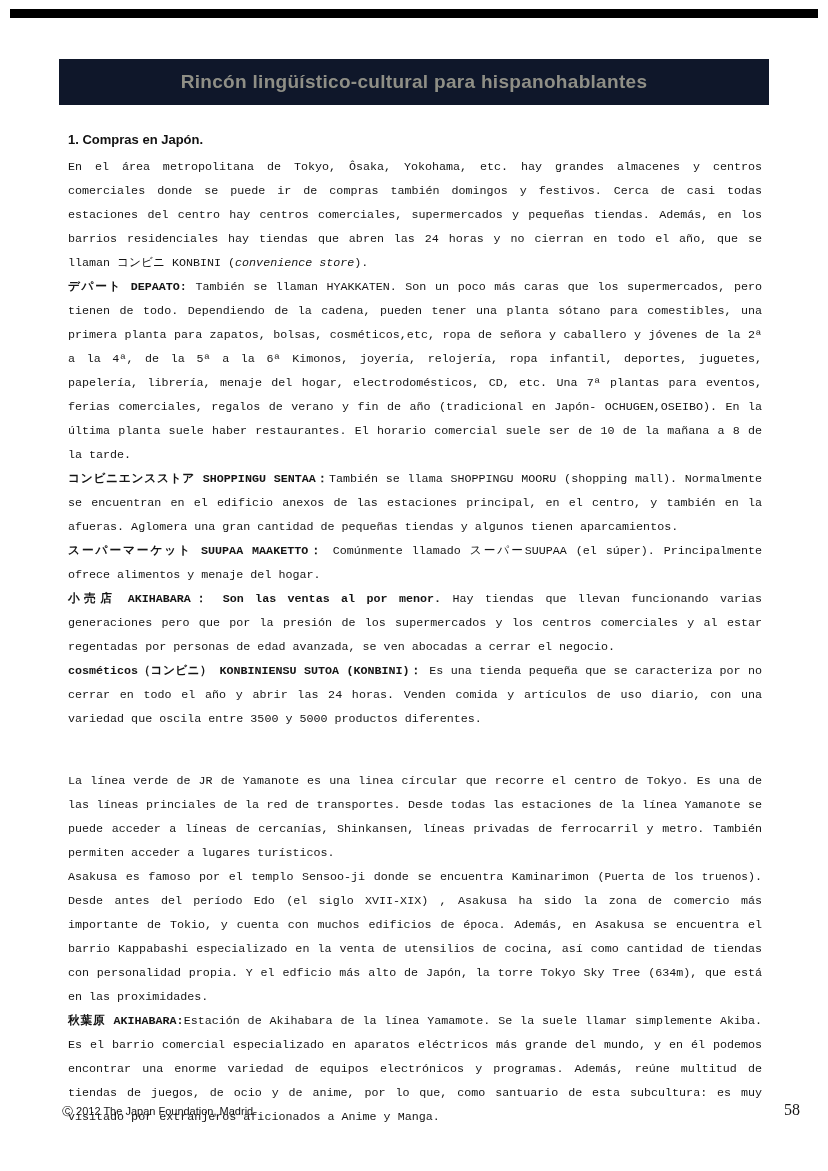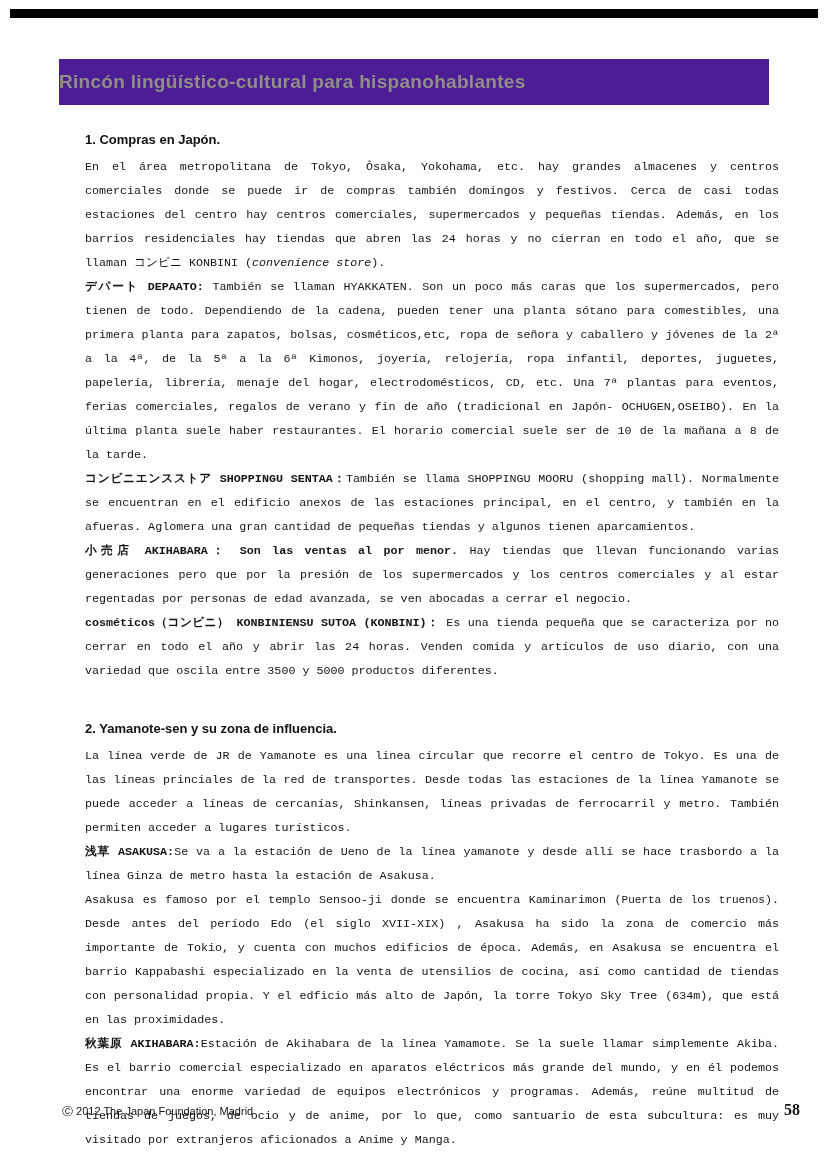--- a/index.html
+++ b/index.html
@@ -24,37 +24,37 @@
     width: 808px;
     height: 9px;
     background: #000000;
   }
   .banner {
     position: absolute;
     top: 59px;
     left: 59px;
     width: 710px;
     height: 46px;
-    background: #4c1d95;
+    background: #0f172a;
     display: flex;
     align-items: center;
+    justify-content: center;
   }
   .banner-title {
     margin: 0;
     font-size: 19px;
     font-weight: bold;
     color: #8F8F86;
     letter-spacing: 0.3px;
   }
   .content {
     position: absolute;
     top: 132px;
     left: 68px;
     width: 694px;
-    margin-left: 17px;
   }
   .section-heading {
     font-size: 13px;
     font-weight: bold;
     margin: 0 0 8px 0;
     color: #111111;
   }
   .para {
     font-size: 11.7px;
     line-height: 24px;
@@ -79,21 +79,20 @@
     display: flex;
     justify-content: space-between;
     align-items: flex-end;
   }
   .copyright {
     font-size: 11px;
   }
   .page-num {
     font-family: "Liberation Serif", serif;
     font-size: 16px;
-    font-weight: bold;
   }
 </style>
 </head>
 <body>
 
 <div class="page">
 
   <div class="top-rule"></div>
 
   <div class="banner">
@@ -103,32 +102,31 @@
   <div class="content">
 
     <h2 class="section-heading">1. Compras en Japón.</h2>
 
     <p class="para"><span>En el área metropolitana de Tokyo, Ôsaka, Yokohama, etc. hay grandes almacenes y centros comerciales donde se puede ir de compras también domingos y festivos. Cerca de casi todas estaciones del centro hay centros comerciales, supermercados y pequeñas tiendas. Además, en los barrios residenciales hay tiendas que abren las 24 horas y no cierran en todo el año, que se llaman コンビニ KONBINI (</span><i>convenience store</i><span>).</span></p>
 
     <p class="para"><b class="lead">デパート DEPAATO:</b><span> También se llaman HYAKKATEN. Son un poco más caras que los supermercados, pero tienen de todo. Dependiendo de la cadena, pueden tener una planta sótano para comestibles, una primera planta para zapatos, bolsas, cosméticos,etc, ropa de señora y caballero y jóvenes de la 2ª a la 4ª, de la 5ª a la 6ª Kimonos, joyería, relojería, ropa infantil, deportes, juguetes, papelería, librería, menaje del hogar, electrodomésticos, CD, etc. Una 7ª plantas para eventos, ferias comerciales, regalos de verano y fin de año (tradicional en Japón- OCHUGEN,OSEIBO). En la última planta suele haber restaurantes. El horario comercial suele ser de 10 de la mañana a 8 de la tarde.</span></p>
 
     <p class="para"><b class="lead">コンビニエンスストア SHOPPINGU SENTAA：</b><span>También se llama SHOPPINGU MOORU (shopping mall). Normalmente se encuentran en el edificio anexos de las estaciones principal, en el centro, y también en la afueras. Aglomera una gran cantidad de pequeñas tiendas y algunos tienen aparcamientos.</span></p>
 
+    <p class="para"><b class="lead">スーパーマーケット SUUPAA MAAKETTO：</b><span> Comúnmente llamado スーパーSUUPAA (el súper). Principalmente ofrece alimentos y menaje del hogar.</span></p>
 
     <p class="para"><b class="lead">小売店 AKIHABARA： Son las ventas al por menor.</b><span> Hay tiendas que llevan funcionando varias generaciones pero que por la presión de los supermercados y los centros comerciales y al estar regentadas por personas de edad avanzada, se ven abocadas a cerrar el negocio.</span></p>
 
     <p class="para"><b class="lead">cosméticos（コンビニ） KONBINIENSU SUTOA (KONBINI)：</b><span> Es una tienda pequeña que se caracteriza por no cerrar en todo el año y abrir las 24 horas. Venden comida y artículos de uso diario, con una variedad que oscila entre 3500 y 5000 productos diferentes.</span></p>
 
     <div class="section-gap"></div>
 
-    <h2 class="section-heading">2. Yamanote-sen y su zona de influencia.</h2>
 
     <p class="para"><span>La línea verde de JR de Yamanote es una linea círcular que recorre el centro de Tokyo. Es una de las líneas princiales de la red de transportes. Desde todas las estaciones de la línea Yamanote se puede acceder a líneas de cercanías, Shinkansen, líneas privadas de ferrocarril y metro. También permiten acceder a lugares turísticos.</span></p>
 
-    <p class="para"><b class="lead">浅草 ASAKUSA:</b><span>Se va a la estación de Ueno de la línea yamanote y desde allí se hace trasbordo a la línea Ginza de metro hasta la estación de Asakusa.</span></p>
 
     <p class="para"><span>Asakusa es famoso por el templo Sensoo-ji donde se encuentra Kaminarimon (</span><span class="big">Puerta de los truenos</span><span>). Desde antes del período Edo (el siglo XVII-XIX) , Asakusa ha sido la zona de comercio más importante de Tokio, y cuenta con muchos edificios de época. Además, en Asakusa se encuentra el barrio Kappabashi especializado en la venta de utensilios de cocina, así como cantidad de tiendas con personalidad propia. Y el edficio más alto de Japón, la torre Tokyo Sky Tree (634m), que está en las proximidades.</span></p>
 
     <p class="para"><b class="lead">秋葉原 AKIHABARA:</b><span>Estación de Akihabara de la línea Yamamote. Se la suele llamar simplemente Akiba. Es el barrio comercial especializado en aparatos eléctricos más grande del mundo, y en él podemos encontrar una enorme variedad de equipos electrónicos y programas. Además, reúne multitud de tiendas de juegos, de ocio y de anime, por lo que, como santuario de esta subcultura: es muy visitado por extranjeros aficionados a Anime y Manga.</span></p>
 
   </div>
 
   <div class="footer">
     <span class="copyright">Ⓒ 2012 The Japan Foundation, Madrid</span>
     <span class="page-num">58</span>

